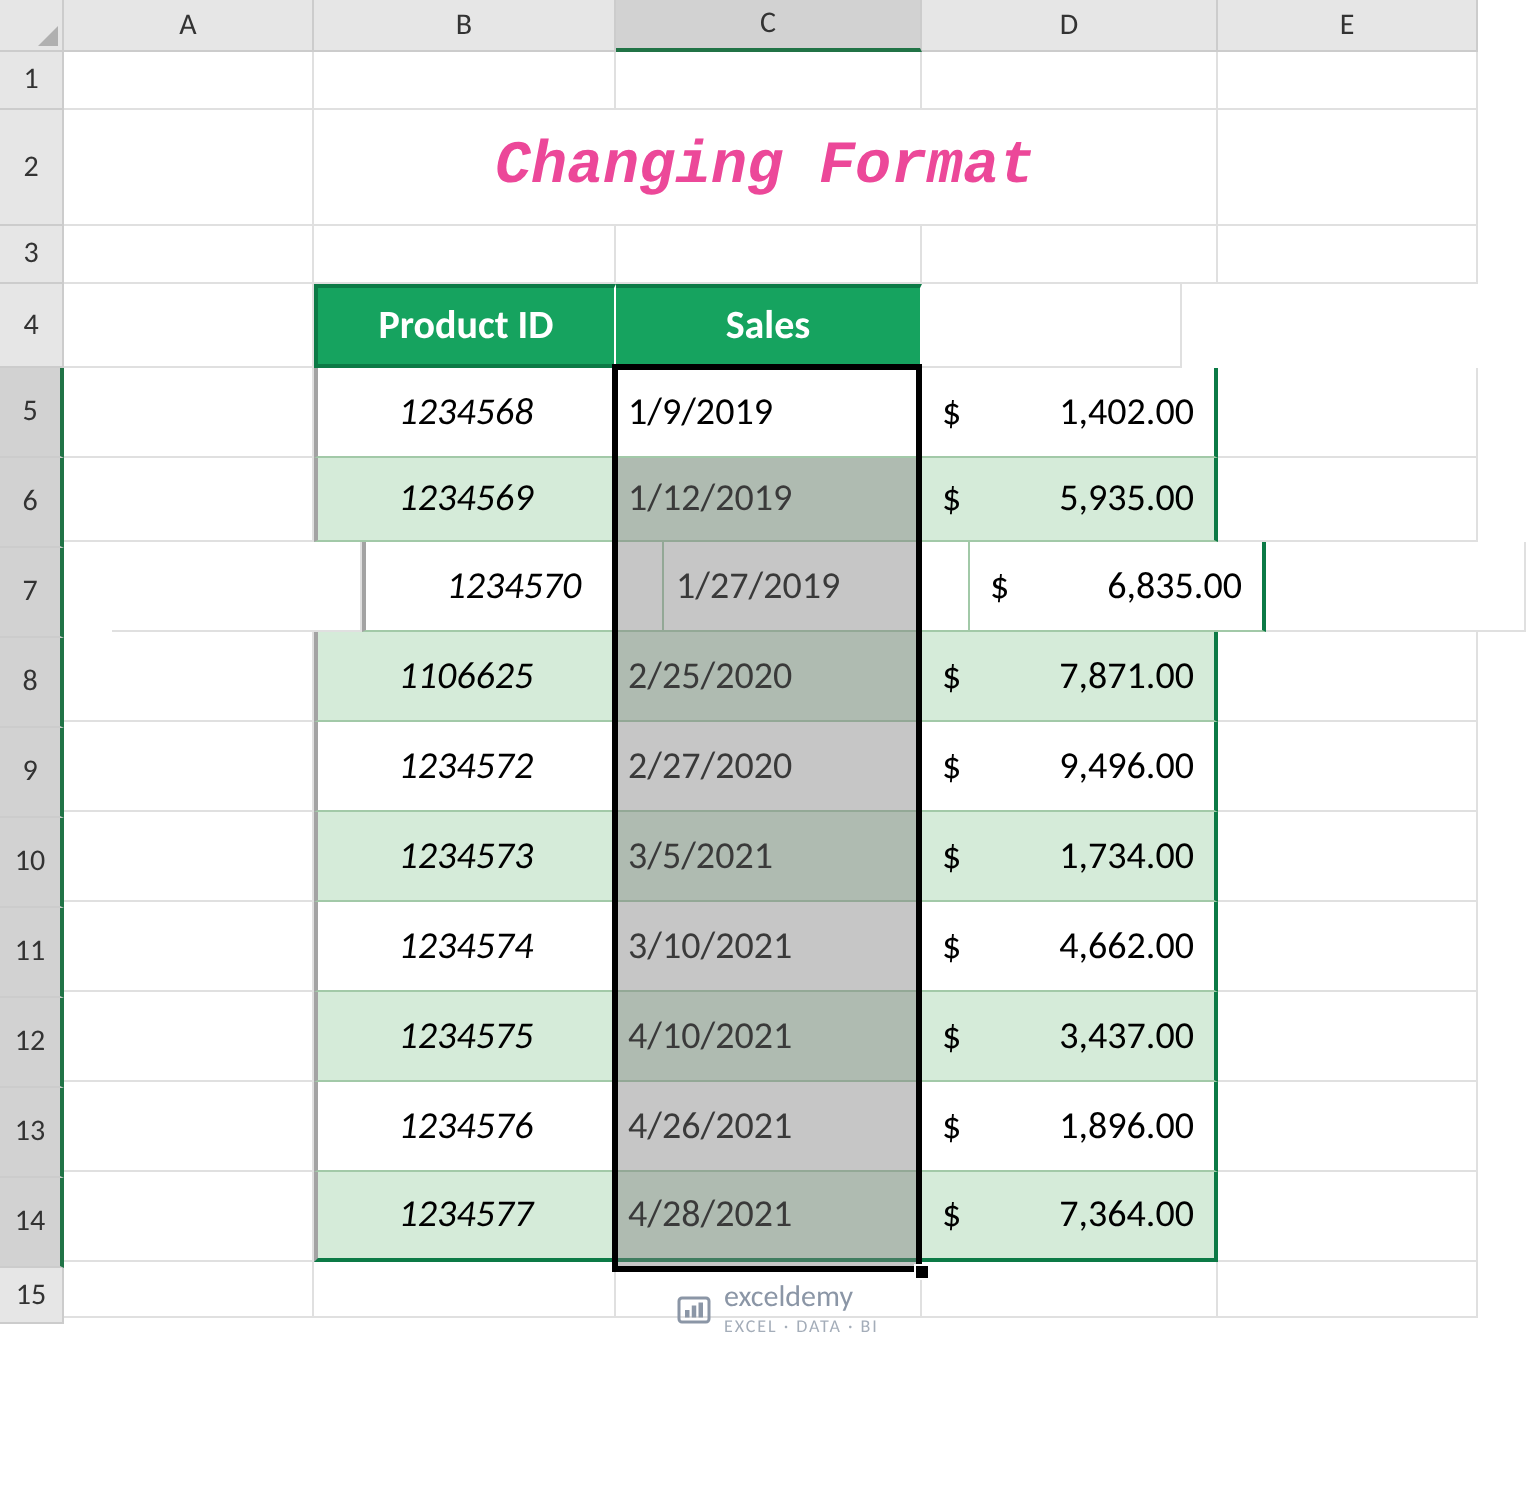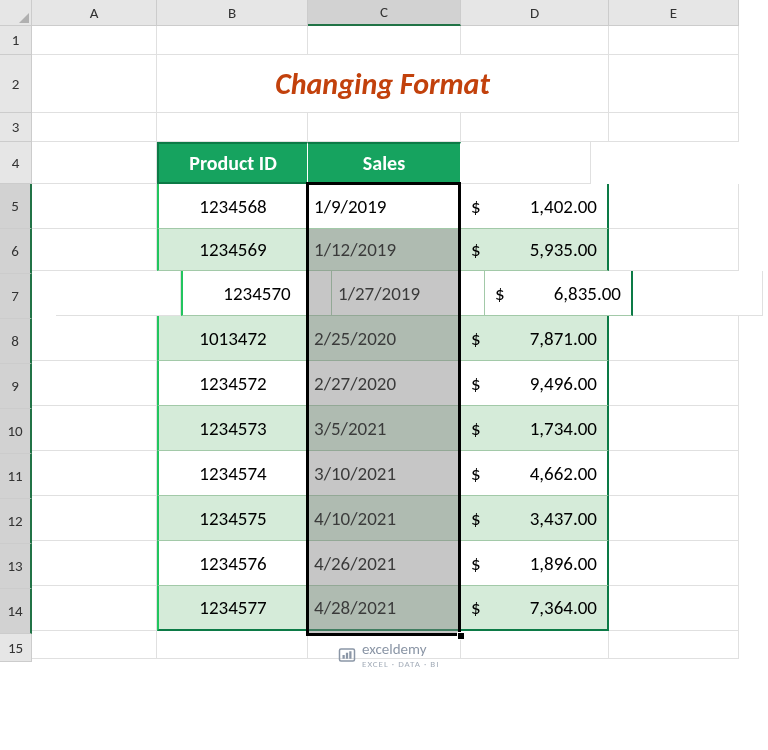--- a/index.html
+++ b/index.html
@@ -24,32 +24,32 @@
 .row { display: flex; }
 .cell { border-right: 1px solid #e0e0e0; border-bottom: 1px solid #e0e0e0; font-size: 18px; display: flex; align-items: center; padding: 0 6px; color: #000; background: #fff; }
 
 .colA { width: 125px; }
 .colB { width: 151px; }
 .colC { width: 153px; }
 .colD { width: 148px; }
 .colE { width: 130px; }
 
 .title-cell { justify-content: center; }
-.title-text { color: #c2410c; font-style: italic; font-weight: bold; font-size: 30px; }
+.title-text { color: #ec4899; font-style: italic; font-weight: bold; font-size: 30px; font-family: Liberation Mono, monospace; }
 
 .th { background: #16a35f; color: #fff; font-weight: bold; justify-content: center; font-size: 20px; border-top: 2px solid #0c7a46; border-bottom: 2px solid #0c7a46; }
 .th.first { border-left: 2px solid #0c7a46; }
 .th.last { border-right: 2px solid #0c7a46; }
 .th.mid-r { border-right: 1px solid #fff; }
 
 .td { font-size: 19px; }
 .td.center { justify-content: center; }
 .td.left-align { justify-content: flex-start; }
 .td-b { border-bottom: 1px solid #a2c9a8; }
-.td-left-outer { border-left: 2px solid #22c55e; }
+.td-left-outer { border-left: 2px solid #a3a3a3; font-style: italic; }
 .td-right-outer { border-right: 2px solid #0c7a46; }
 .td-bottom-outer { border-bottom: 2px solid #0c7a46 !important; }
 .td-inner-r { border-right: 1px solid #a2c9a8; }
 .band { background: #d5ebd9; }
 
 .sales-cell { justify-content: space-between; padding-left: 10px; padding-right: 10px; }
 .dollar { }
 .amt { }
 
 
@@ -152,21 +152,21 @@
           <div class="cell colB td center td-left-outer td-inner-r td-b ">1234570</div>
           <div class="cell colC td left-align td-inner-r td-b ">1/27/2019</div>
           <div class="cell colD td sales-cell td-right-outer td-b ">
             <span class="dollar">$</span>
             <span class="amt">6,835.00</span>
           </div>
           <div class="cell colE"></div>
         </div>
         <div class="row" style="height: 45px;">
           <div class="cell colA"></div>
-          <div class="cell colB td center td-left-outer td-inner-r td-b band">1013472</div>
+          <div class="cell colB td center td-left-outer td-inner-r td-b band">1106625</div>
           <div class="cell colC td left-align td-inner-r td-b band">2/25/2020</div>
           <div class="cell colD td sales-cell td-right-outer td-b band">
             <span class="dollar">$</span>
             <span class="amt">7,871.00</span>
           </div>
           <div class="cell colE"></div>
         </div>
         <div class="row" style="height: 45px;">
           <div class="cell colA"></div>
           <div class="cell colB td center td-left-outer td-inner-r td-b ">1234572</div>

